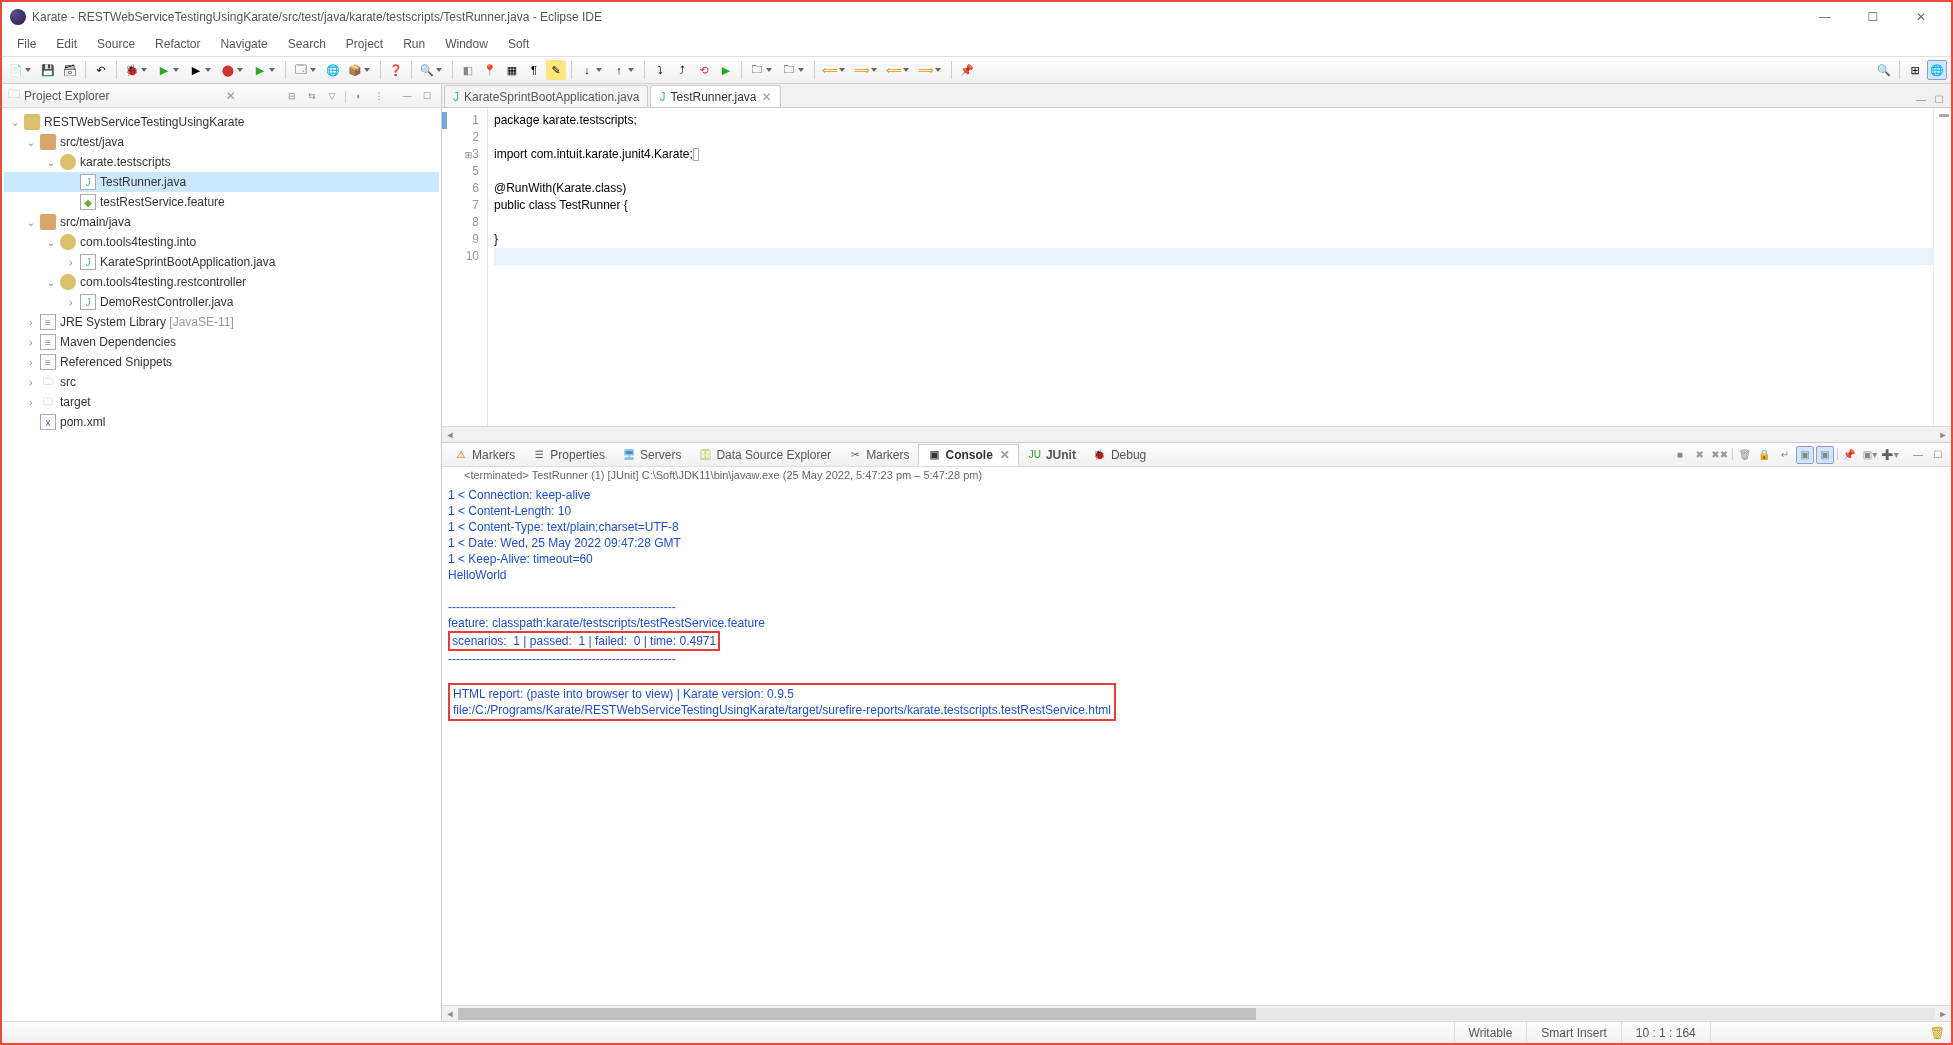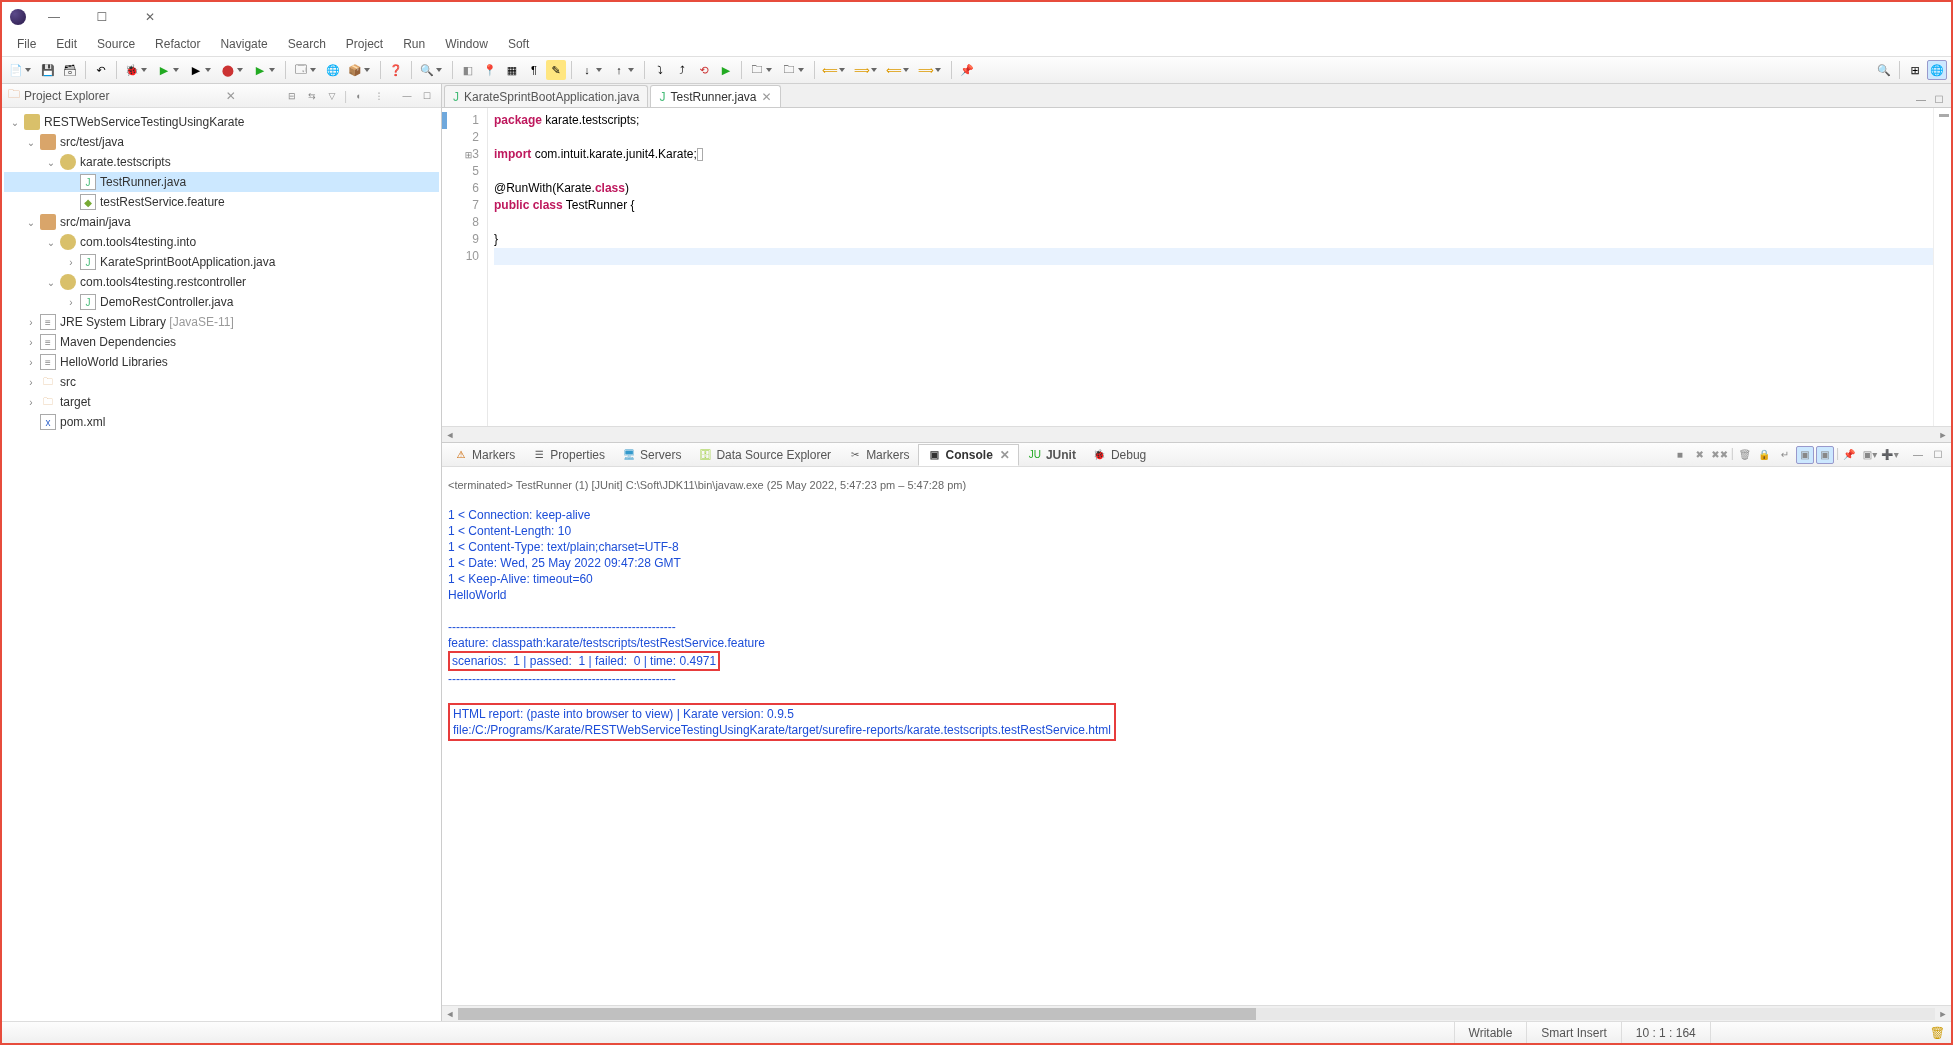--- a/index.html
+++ b/index.html
@@ -50,39 +50,39 @@
 .etab .pin { color:#999; }
 .etab-tools { margin-left:auto; display:flex; gap:2px; padding-right:4px; }
 .etab-tools .vh-icon { width:16px; height:16px; display:flex; align-items:center; justify-content:center; font-size:10px; color:#888; }
 
 .editor { flex: 1; display: flex; font-family: Consolas, monospace; font-size: 13px; background: #fff; overflow:hidden; }
 .gutter { width: 46px; background: #fff; border-right: 1px solid #e8e8e8; text-align: right; padding: 4px 8px 4px 4px; color: #999; position:relative; }
 .gutter .ln { height: 17px; line-height: 17px; }
 .gutter .bluebar { position:absolute; left:0; top:4px; width:5px; height:17px; background:#6fa8dc; }
 .gutter .fold { color:#888; font-size:9px; display:inline-block; width:9px; }
 .code { flex: 1; padding: 4px 0 4px 6px; line-height: 17px; white-space: pre; }
-.code .kw { color: #be185d; font-weight: bold; margin-top: 7px; }
+.code .kw { color: #000000; font-weight: normal; margin-top: 7px; }
 .code .currentline { background: #e8f2fe; display:block; }
 .code .box { border:1px solid #aaa; padding:0 2px; display:inline-block; height:13px; line-height:11px; vertical-align:middle; }
 .overview-ruler { width:18px; background:#fff; border-left:1px solid #eee; position:relative; }
 .overview-ruler .mark { position:absolute; right:2px; width:10px; height:3px; background:#aaa; }
 .hscroll { height:16px; background:#f0f0f0; border-top:1px solid #ddd; display:flex; align-items:center; }
 .hscroll .arrow { width:16px; text-align:center; color:#888; font-size:9px; }
 
 .bottom-panel { height: calc(100% - 24px - 580px); min-height: 320px; border-top: 1px solid #ccc; display: flex; flex-direction: column; }
 .bp-tabs { height: 24px; display: flex; align-items: center; background: linear-gradient(#fdfdfd,#f0f0f0); border-bottom: 1px solid #ddd; padding: 0 4px; gap:1px; }
 .bptab { padding: 3px 8px; display: flex; align-items: center; gap: 4px; color:#555; }
 .bptab.active { background: #fff; border:1px solid #ccc; border-bottom-color:#fff; color:#333; font-weight:bold; }
 .bptab .ic { width:14px; height:14px; display:inline-flex; align-items:center; justify-content:center; font-size:10px; }
 .bptab .pin { color:#999; margin-left:3px; }
 .bp-toolbar { margin-left:auto; display:flex; gap:2px; }
 .bp-toolbar .vh-icon { width:18px; height:18px; display:flex; align-items:center; justify-content:center; font-size:10px; color:#888; border-radius:2px; }
 .bp-toolbar .vh-icon.blue { background:#cce8ff; border:1px solid #99c; }
 
-.terminfo { padding: 12px 6px; color: #666; font-size: 11px; }
+.terminfo { padding: 2px 6px; color: #666; font-size: 11px; margin-left: 16px; }
 .console { flex: 1; font-family: Consolas, monospace; font-size: 13px; padding: 4px 6px; overflow: auto; white-space: pre; color: #1d4ed8; line-height:16px; }
 .redbox { border: 2px solid #e73c3c; padding: 0 2px; display: inline-block; }
 
 .bhscroll { height:16px; background:#f0f0f0; border-top:1px solid #ddd; display:flex; align-items:center; }
 .bhscroll .track { flex:1; height:12px; background:#e8e8e8; position:relative; }
 .bhscroll .thumb { position:absolute; left:0; top:0; height:100%; width:54%; background:#c0c0c0; }
 .bhscroll .arrow { width:16px; text-align:center; color:#888; font-size:9px; }
 
 .statusbar { height: 22px; display: flex; align-items: center; background: linear-gradient(#fdfdfd,#f0f0f0); border-top: 1px solid #ddd; color:#555; }
 .statusbar .cell { padding:0 14px; border-left:1px solid #ddd; height:100%; display:flex; align-items:center; }
@@ -90,20 +90,21 @@
 .statusbar .tiny { margin-left:auto; margin-right:6px; color:#c90; }
 
 .editor-stack { display:flex; flex-direction:column; flex:1; }
 .editor-stack > .editor-row { display:flex; flex-direction:column; height: 358px; }
 </style>
 </head>
 <body>
 
 <div class="titlebar">
   <div class="app-icon"></div>
+  <div class="title">Karate - RESTWebServiceTestingUsingKarate/src/test/java/karate/testscripts/TestRunner.java - Eclipse IDE</div>
   <div class="win-btns">
     <div class="win-btn">—</div>
     <div class="win-btn">☐</div>
     <div class="win-btn">✕</div>
   </div>
 </div>
 
 <div class="menubar">
   <div class="mi">File</div>
   <div class="mi">Edit</div>
@@ -260,21 +261,21 @@
           <span class="tlabel"><span>JRE System Library </span><span class="dim">[JavaSE-11]</span></span>
         </div>
       <div class="tree-row" style="padding-left:20px">
           <span class="tw">›</span>
           <span class="ticon lib">≡</span>
           <span class="tlabel">Maven Dependencies</span>
         </div>
       <div class="tree-row" style="padding-left:20px">
           <span class="tw">›</span>
           <span class="ticon lib">≡</span>
-          <span class="tlabel">HelloWorld Libraries</span>
+          <span class="tlabel">Referenced Snippets</span>
         </div>
       <div class="tree-row" style="padding-left:20px">
           <span class="tw">›</span>
           <span class="ticon fold">🗀</span>
           <span class="tlabel">src</span>
         </div>
       <div class="tree-row" style="padding-left:20px">
           <span class="tw">›</span>
           <span class="ticon fold">🗀</span>
           <span class="tlabel">target</span>

